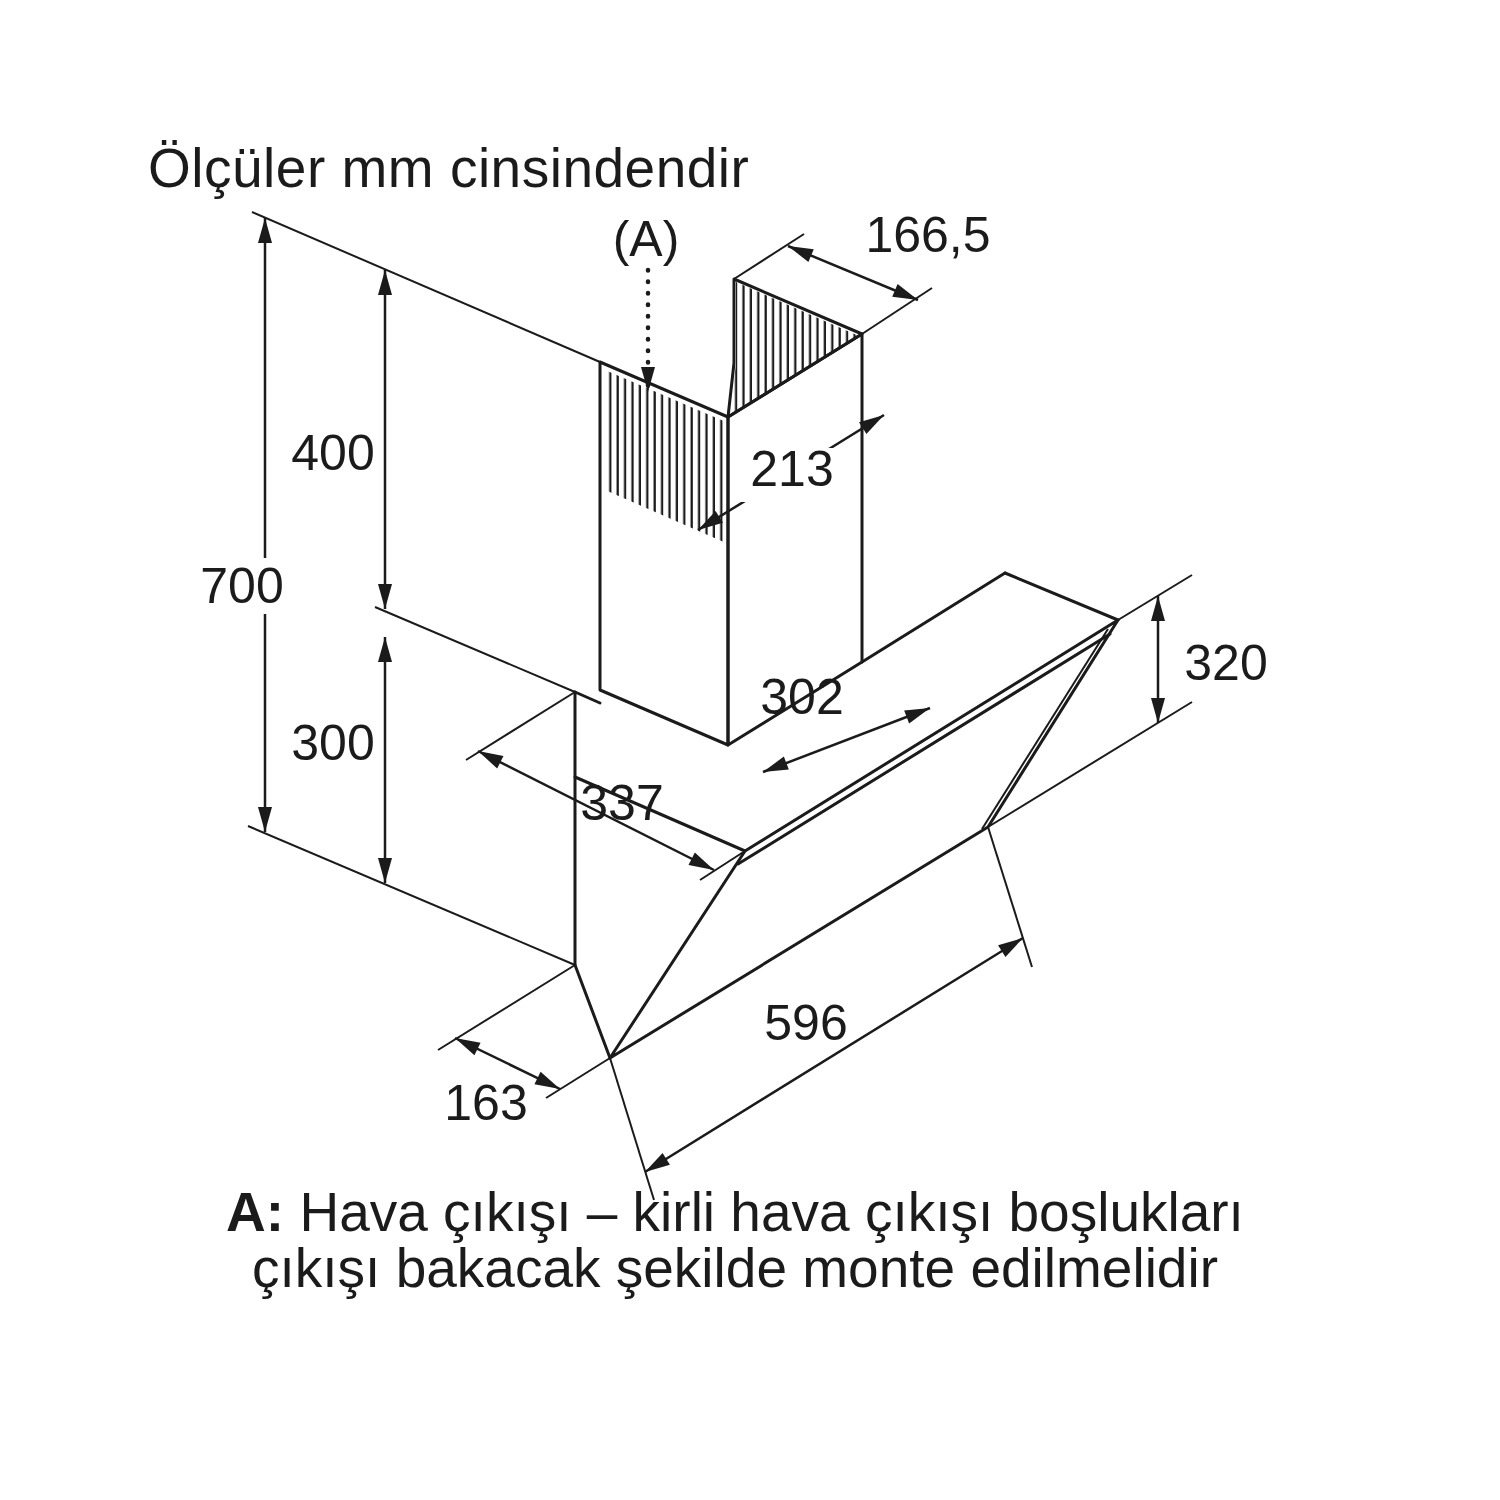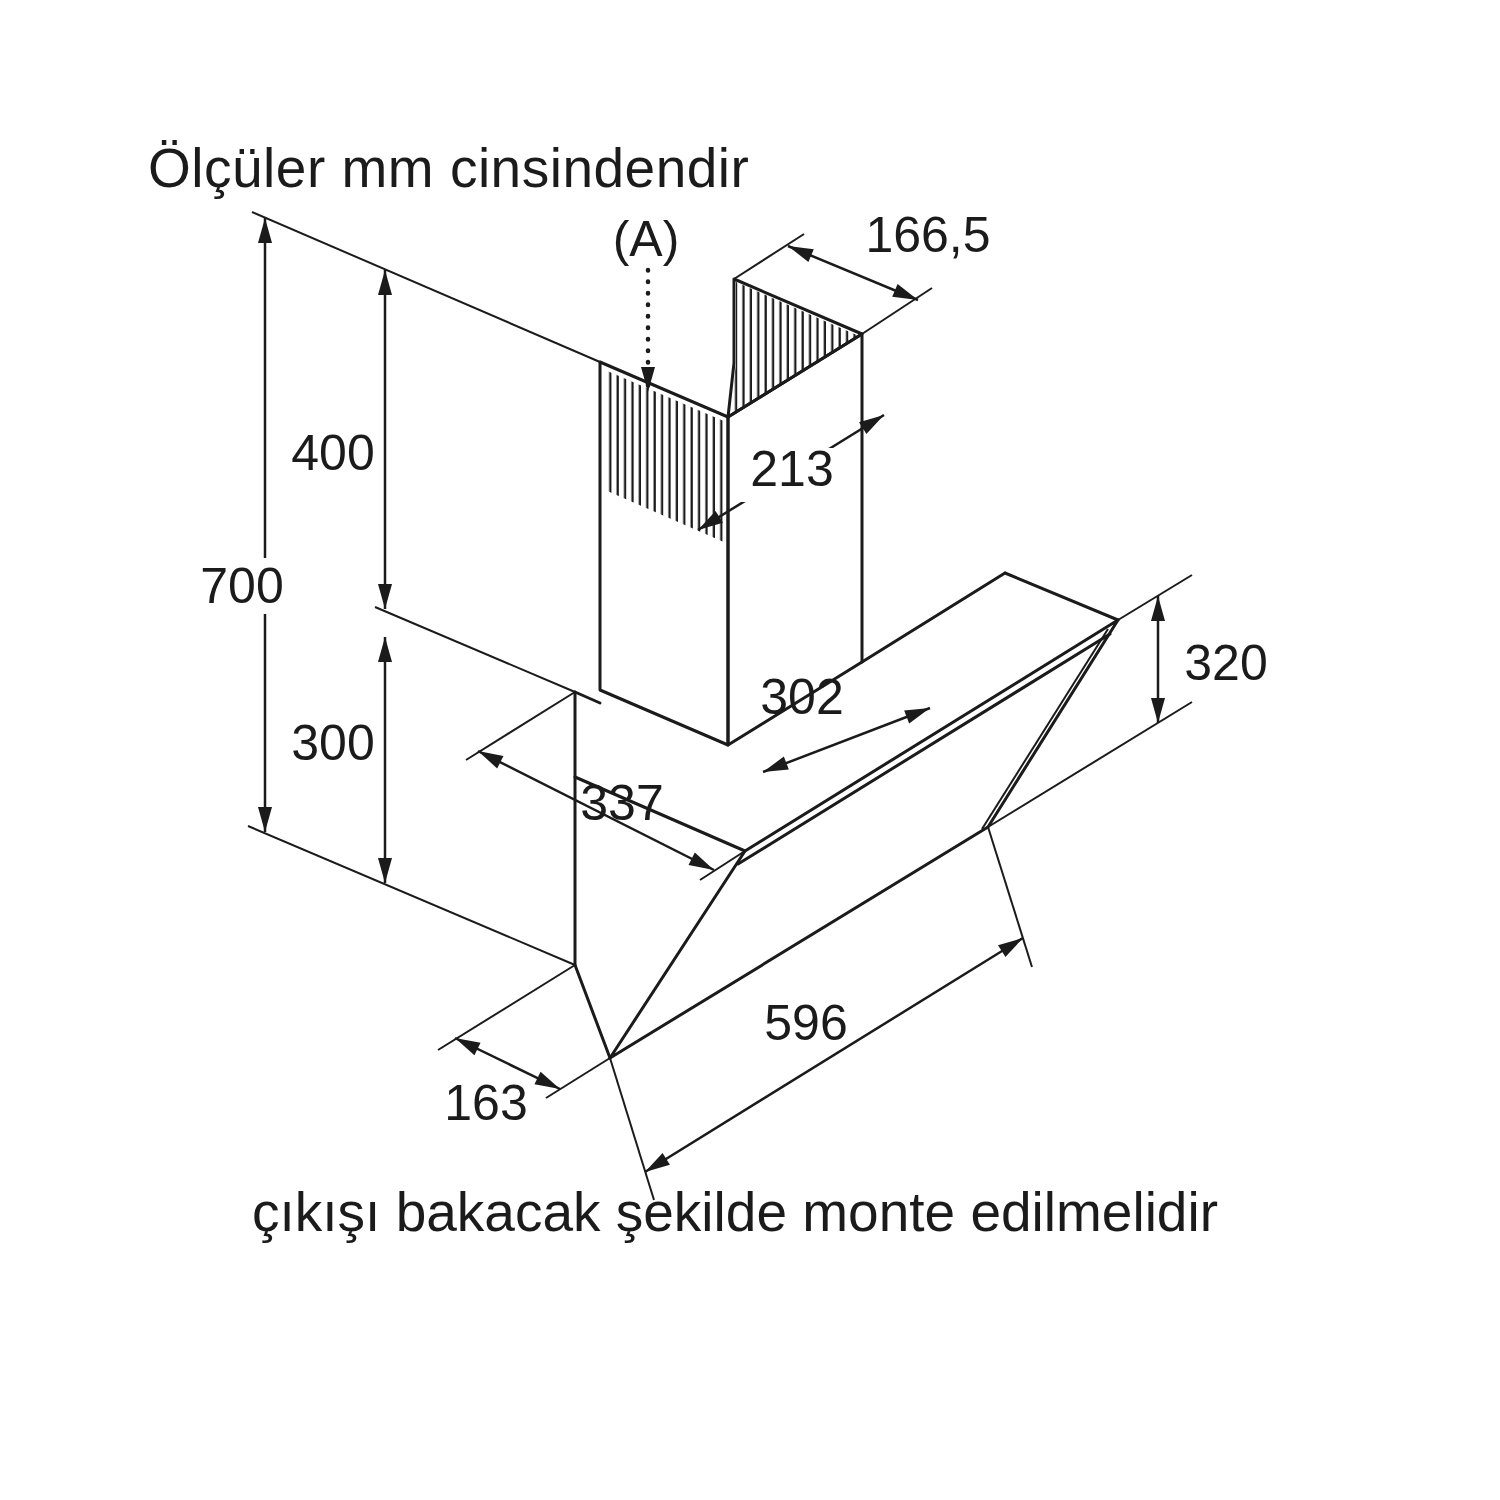--- a/index.html
+++ b/index.html
@@ -93,16 +93,17 @@
       <text x="792" y="486">213</text>
       <text x="802" y="714">302</text>
       <text x="622" y="820">337</text>
       <text x="1226" y="680">320</text>
       <text x="806" y="1040">596</text>
       <text x="486" y="1120">163</text>
     </g>
   </svg>
 
   <div class="note">
+    <div><b>A:</b> <span>Hava çıkışı – kirli hava çıkışı boşlukları</span></div>
     <div>çıkışı bakacak şekilde monte edilmelidir</div>
   </div>
 
 </div>
 
 </body></html>

